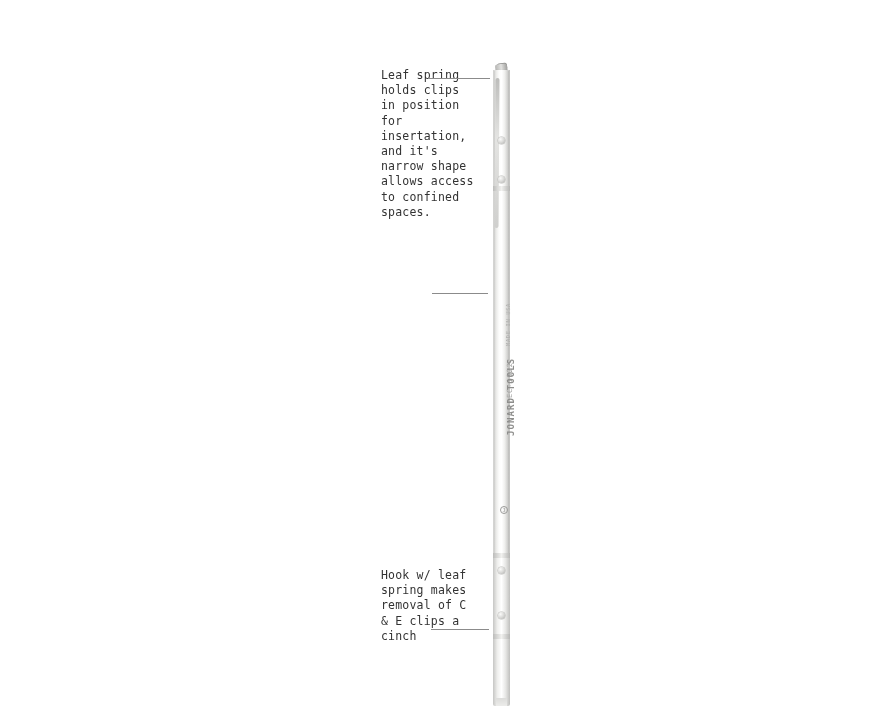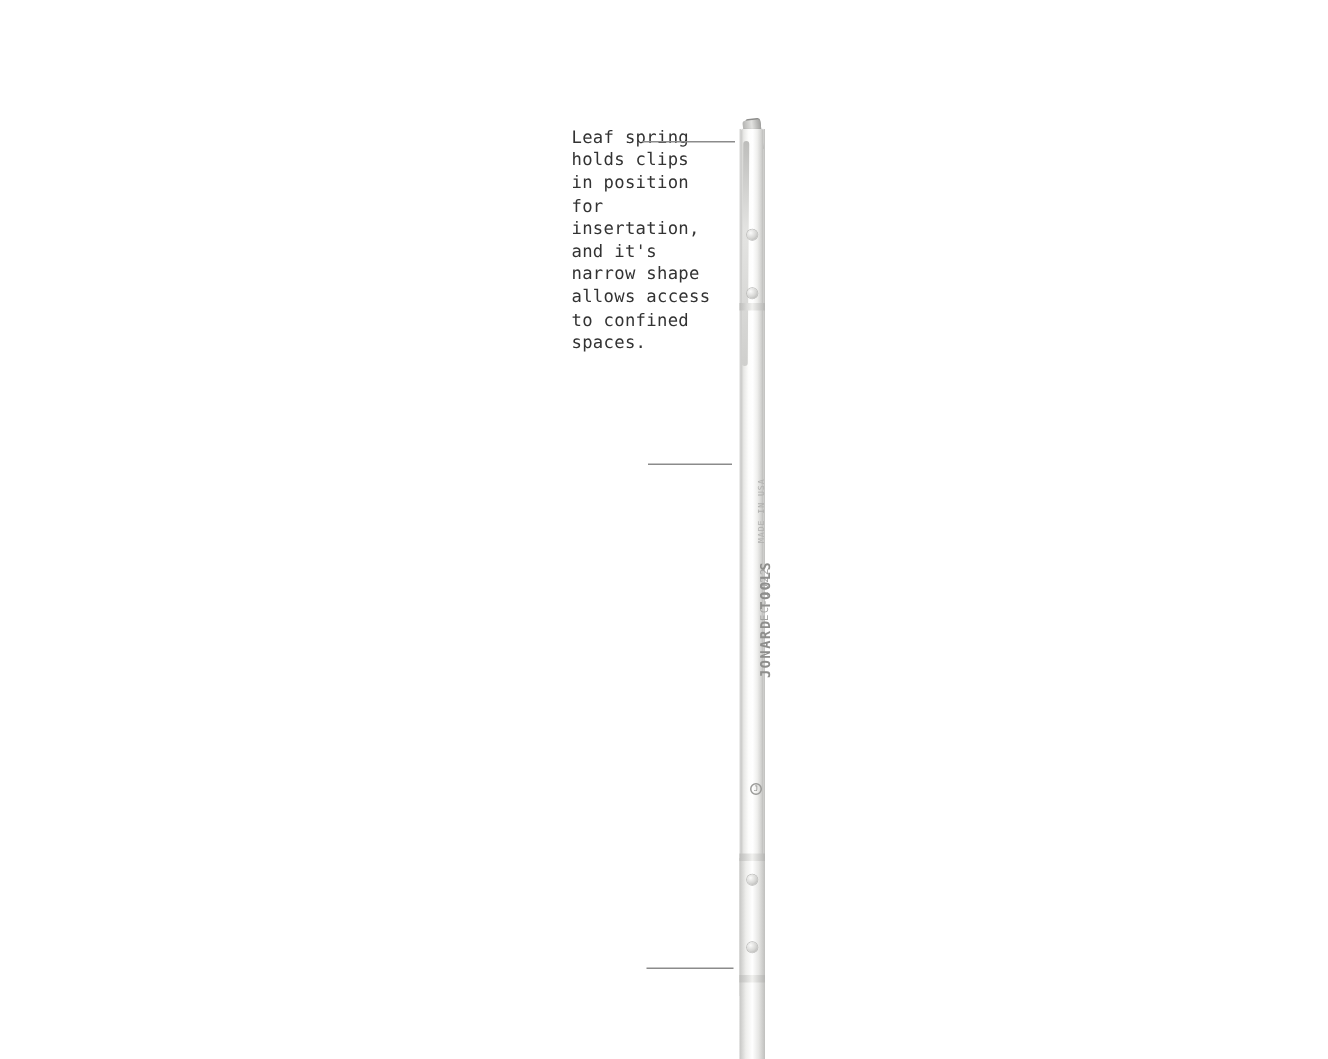--- a/index.html
+++ b/index.html
@@ -9,21 +9,21 @@
   }
   body {
     width: 885px;
     height: 706px;
     font-family: "DejaVu Sans Mono", monospace;
     position: relative;
     overflow: hidden;
   }
   .stage {
     position: absolute;
-    left: 0; top: 16px;
+    left: 0; top: 0;
     width: 885px;
     height: 524px;
     background: #ffffff;
   }
 
   
   .annotation {
     position: absolute;
     font-family: "DejaVu Sans Mono", monospace;
     font-size: 11.5px;
@@ -220,20 +220,21 @@
 </head>
 <body>
 
 <div class="stage">
 
   <div class="annotation" id="anno-top">Leaf spring holds clips in position for insertation, and it's narrow shape allows access to confined spaces.</div>
   <div class="leader" id="leader-top"></div>
 
   <div class="leader" id="leader-middle"></div>
 
+  <div class="annotation" id="anno-bottom">Hook w/ leaf spring makes removal of C &amp; E clips a cinch</div>
   <div class="leader" id="leader-bottom"></div>
 
   <div class="tool">
     <div class="tip-dark"></div>
     <div class="tip"></div>
     <div class="shaft-edge-l"></div>
     <div class="shaft"></div>
     <div class="shaft-edge-r"></div>
     <div class="leaf-spring"></div>
 

